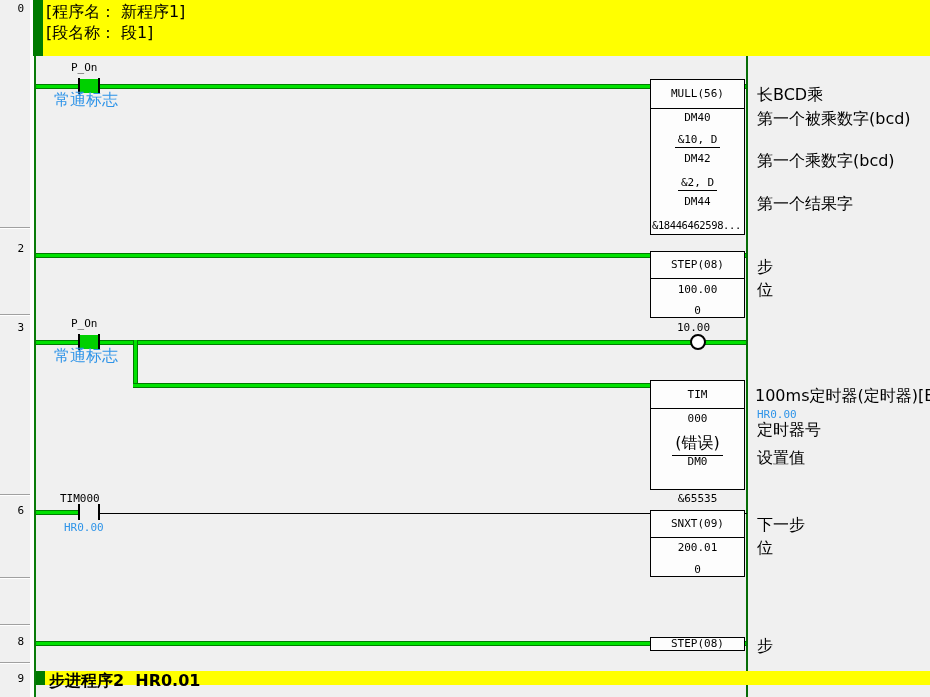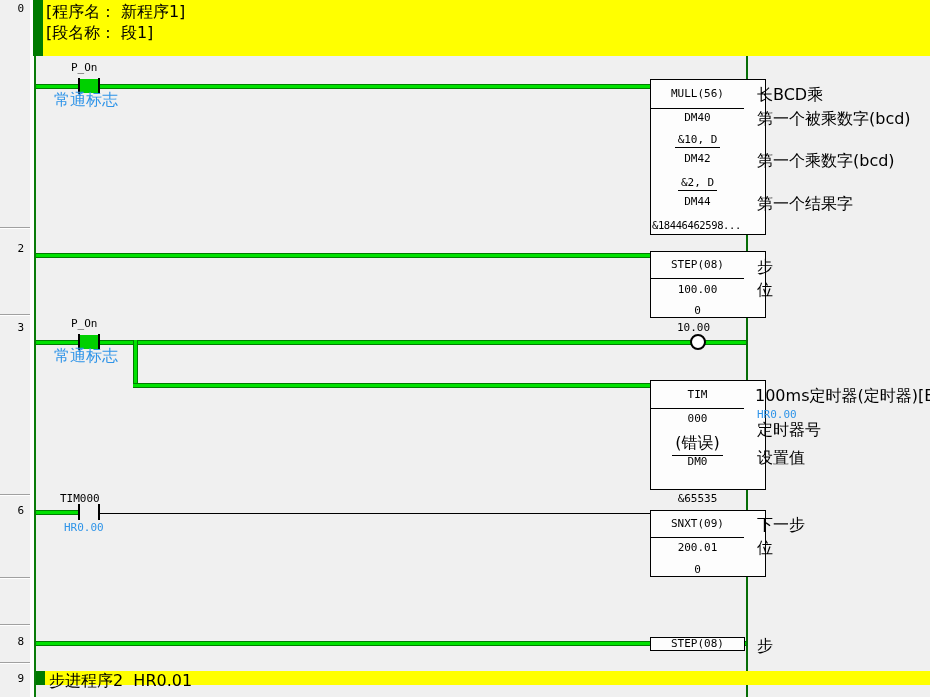--- a/index.html
+++ b/index.html
@@ -21,38 +21,38 @@
   .wireb{position:absolute;height:1px;background:#000;z-index:2;}
   
   .contact{position:absolute;width:22px;height:16px;z-index:4;}
   .tick{position:absolute;top:0;width:2px;height:16px;background:#000;}
   .tick.l{left:0;} .tick.r{right:0;}
   .cfill{position:absolute;left:2px;right:2px;top:1px;bottom:1px;background:#00d000;}
   
   .coil{position:absolute;left:690px;top:334px;width:12px;height:12px;border:2px solid #000;
         border-radius:50%;background:#fff;z-index:4;}
   
-  .blk{position:absolute;left:650px;width:116px;background:#fdfdfd;border:1px solid #000;
+  .blk{position:absolute;left:650px;width:95px;background:#fdfdfd;border:1px solid #000;
        box-sizing:border-box;z-index:4;text-align:center;padding-left:28px;}
   .blk .row{position:absolute;left:0;width:93px;text-align:center;white-space:nowrap;}
   .blk .title{position:absolute;left:0;width:93px;border-bottom:1px solid #000;text-align:center;}
   .blk .mon{display:inline-block;border-bottom:1px solid #000;padding:0 3px 1px 3px;}
   .blk .leftrow{text-align:left;left:1px;font-size:10.5px;letter-spacing:-0.4px;overflow:hidden;}
   .smallblk{position:absolute;left:650px;top:637px;width:95px;height:14px;background:#fdfdfd;
        border:1px solid #000;box-sizing:border-box;z-index:4;text-align:center;line-height:12px;}
   
   .lbl{position:absolute;z-index:5;white-space:pre;}
   .blue{color:#2f94e8;}
   .cn{font-family:"DejaVu Sans", sans-serif;font-size:16px;}
   .cm{position:absolute;left:757px;z-index:5;white-space:pre;}
   
   .hdr-green{position:absolute;left:33px;top:0;width:10px;height:56px;background:#007a00;z-index:3;}
   .hdr-yellow{position:absolute;left:43px;top:0;width:887px;height:56px;background:#ffff00;z-index:3;}
   .hdr-yellow .hl{position:absolute;left:3px;white-space:pre;}
-  .foot-bar{position:absolute;left:36px;top:671px;width:894px;height:14px;background:#ffff00;z-index:3;}
+  .foot-bar{position:absolute;left:36px;top:671px;width:894px;height:14px;background:#ffff00;z-index:3;font-weight:bold;}
   .foot-green{position:absolute;left:0;top:0;width:9px;height:14px;background:#007a00;}
   .foot-text{position:absolute;left:13px;top:0;white-space:pre;}
 </style>
 </head>
 <body>
 
 <div class="screen">
 
   <div class="rrail"></div>
   <div class="mstrip"></div>

